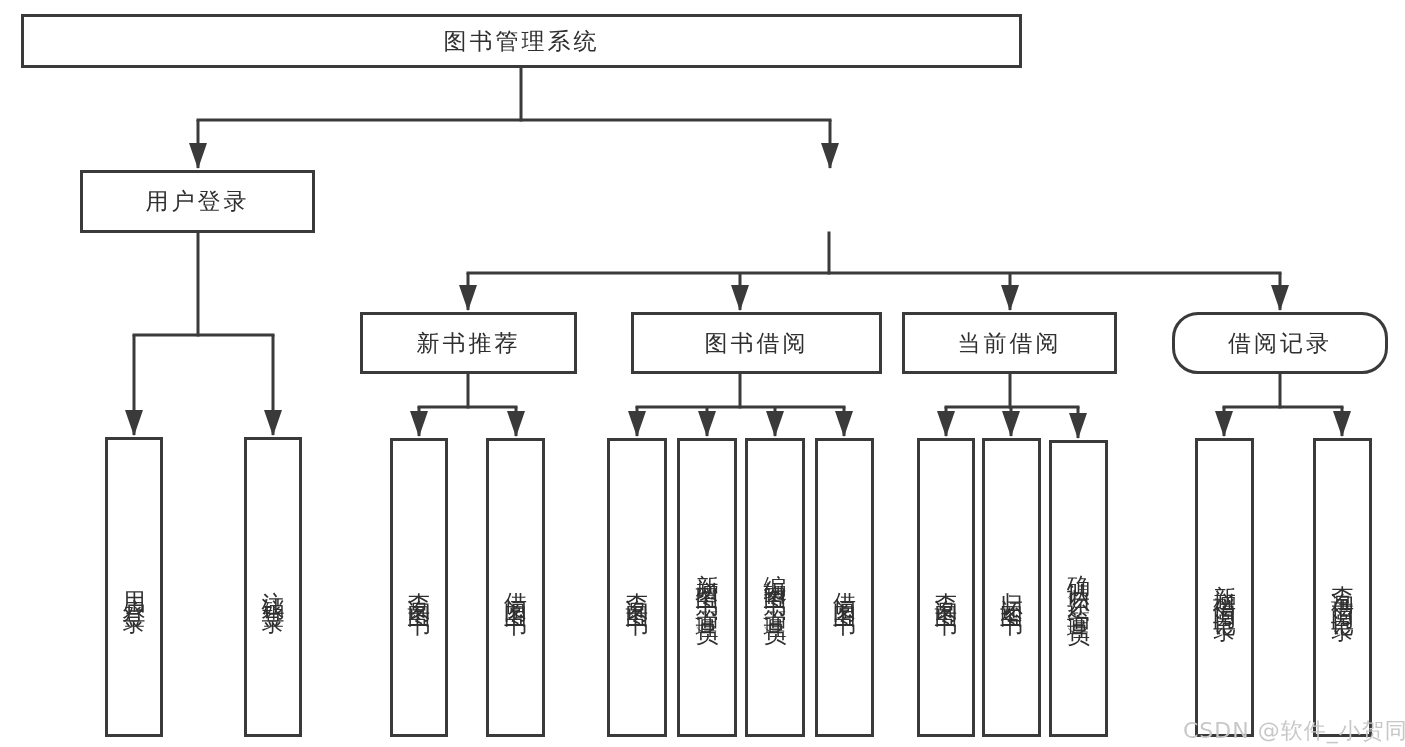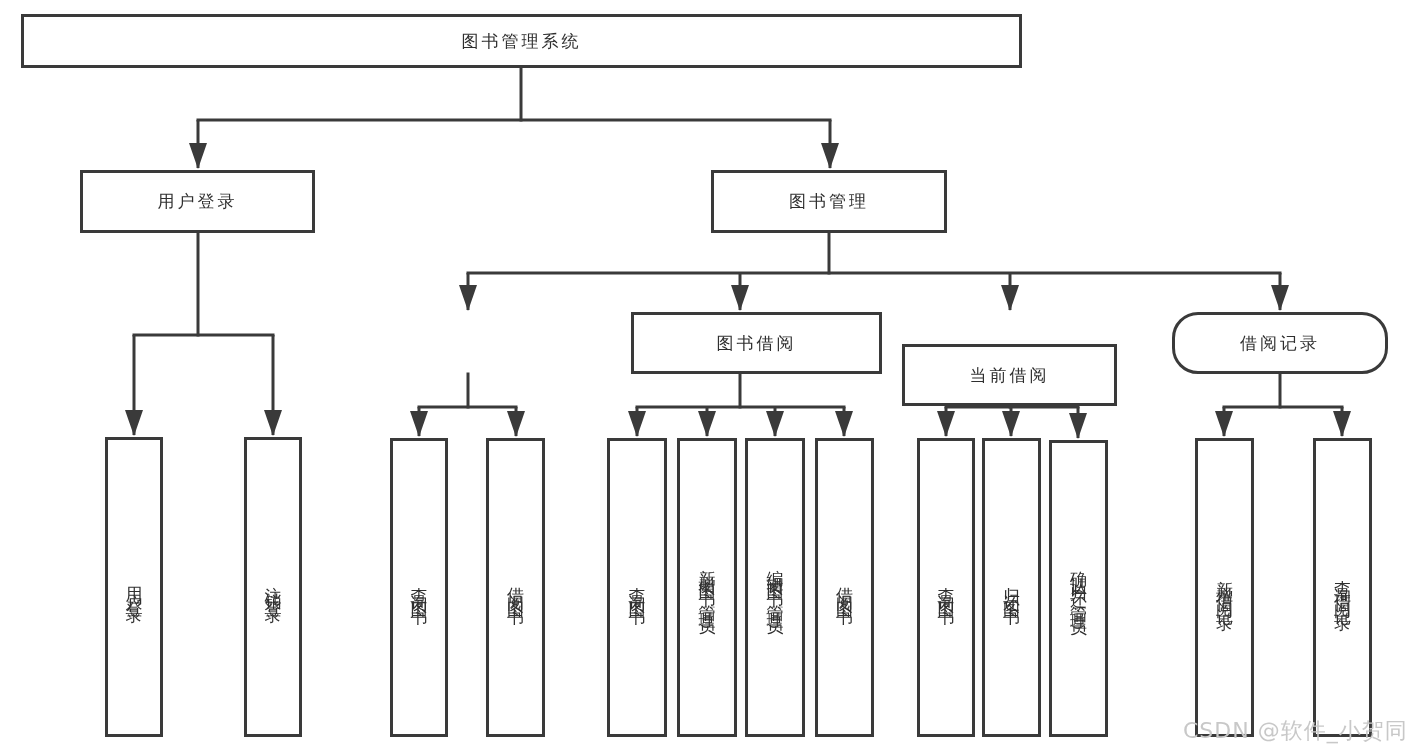--- a/index.html
+++ b/index.html
@@ -27,21 +27,21 @@
   .wire { stroke: var(--line); stroke-width: 3; fill: none; }
   .arrowhead { fill: var(--line); }
   .hbox, .vbox {
     position: absolute;
     border: 3px solid var(--line);
     background: #ffffff;
     display: flex;
     align-items: center;
     justify-content: center;
     color: var(--text);
-    font-size: 17px;
+    font-size: 23px;
   }
   .hbox .label { letter-spacing: 3px; white-space: nowrap; }
   .vbox .vtext {
     writing-mode: vertical-rl;
     text-orientation: mixed;
     letter-spacing: 7px;
     line-height: 1;
     white-space: nowrap;
   }
   .watermark {
@@ -108,28 +108,28 @@
     <line class="wire" x1="1342" y1="407" x2="1342" y2="436" marker-end="url(#arw)"></line>
   </svg>
 
   <div class="hbox" style="left:21px; top:14px; width:1001px; height:54px;">
     <span class="label">图书管理系统</span>
   </div>
 
   <div class="hbox" style="left:80px; top:170px; width:235px; height:63px;">
     <span class="label">用户登录</span>
   </div>
-  <div class="hbox" style="left:711px; top:170px; width:236px; height:63px;">
-    <span class="label">图书管理</span>
+
+  <div class="hbox" style="left:360px; top:312px; width:217px; height:62px;">
+    <span class="label">新书推荐</span>
   </div>
-
   <div class="hbox" style="left:631px; top:312px; width:251px; height:62px;">
     <span class="label">图书借阅</span>
   </div>
-  <div class="hbox" style="left:902px; top:312px; width:215px; height:62px;margin-top:32px;">
+  <div class="hbox" style="left:902px; top:312px; width:215px; height:62px;">
     <span class="label">当前借阅</span>
   </div>
   <div class="hbox" style="left:1172px; top:312px; width:216px; height:62px;border-radius:26px;">
     <span class="label">借阅记录</span>
   </div>
 
   <div class="vbox" style="left:105px; top:437px; width:58px; height:300px;">
     <span class="vtext">用户登录</span>
   </div>
   <div class="vbox" style="left:244px; top:437px; width:58px; height:300px;">

